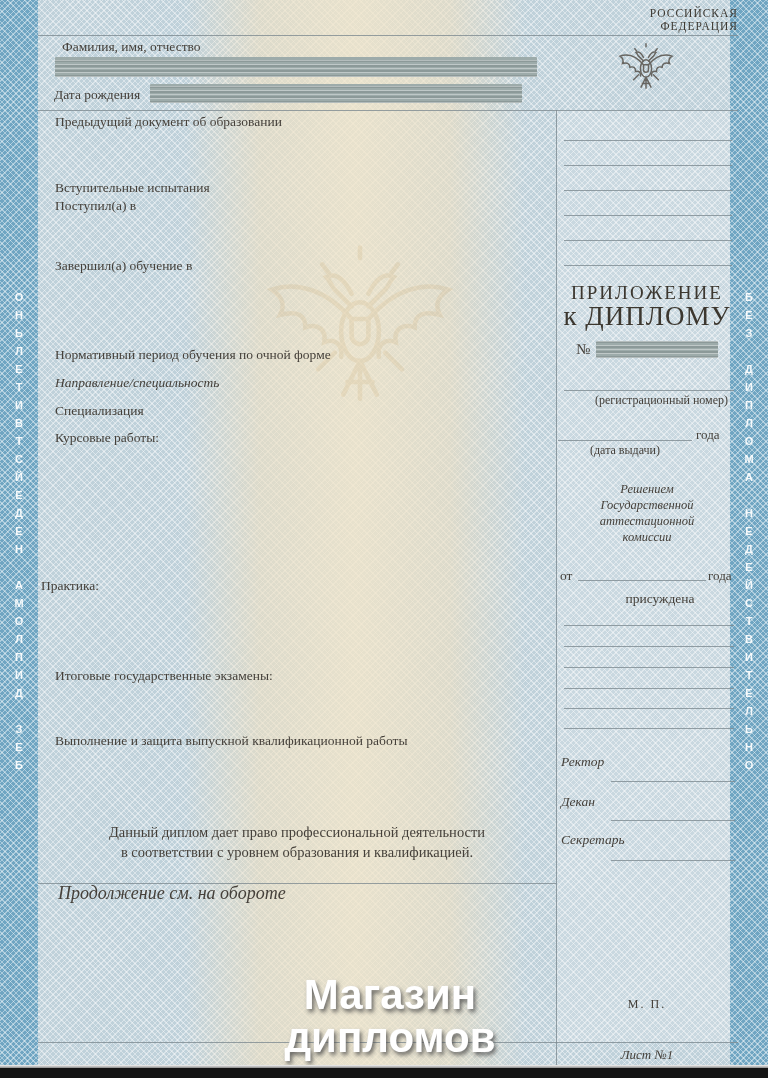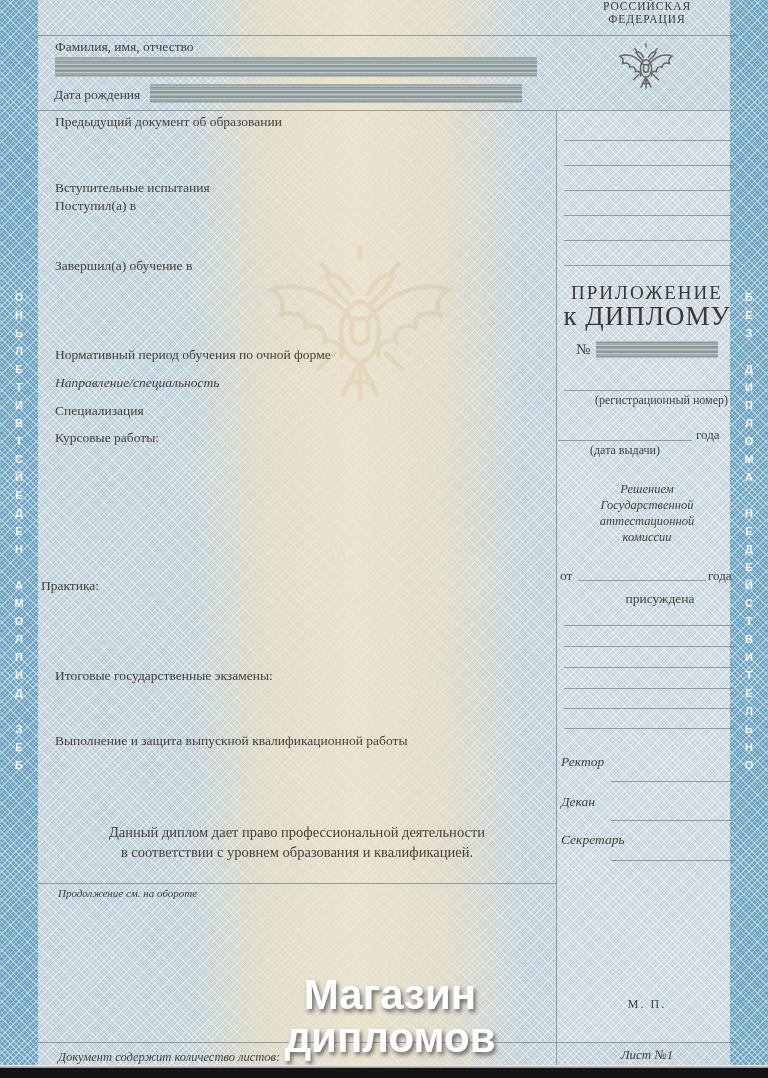--- a/index.html
+++ b/index.html
@@ -31,21 +31,21 @@
     font-family:"Liberation Sans", sans-serif;font-size:11px;font-weight:bold;
     letter-spacing:6px;color:rgba(255,255,255,.92);
     text-align:center;line-height:38px;
   }
   .cream{
     position:absolute;left:185px;top:0;width:340px;height:1068px;pointer-events:none;
     background:linear-gradient(90deg, rgba(238,224,194,0) 0%, rgba(238,224,194,.62) 22%, rgba(243,230,201,.78) 50%, rgba(238,224,194,.62) 78%, rgba(238,224,194,0) 100%);
   }
   .rightcol-tint{position:absolute;left:557px;top:110px;width:181px;height:932px;background:rgba(255,255,255,.16);}
   .country{
-    position:absolute;left:556px;top:0;width:182px;text-align:center;
+    position:absolute;left:556px;top:7px;width:182px;text-align:right;
     font-size:11.5px;line-height:13px;letter-spacing:1px;color:#3e3a33;white-space:nowrap;
   }
   .title1{position:absolute;left:556px;top:282px;width:182px;text-align:center;
     font-size:19px;letter-spacing:2px;color:#3c372f;}
   .title2{position:absolute;left:556px;top:301px;width:182px;text-align:center;
     font-size:27px;letter-spacing:1px;color:#3c372f;}
   .smallcap{position:absolute;text-align:center;font-size:12px;color:#45403a;white-space:nowrap;}
   .decision{position:absolute;left:556px;width:182px;text-align:center;
     font-style:italic;font-size:12.5px;color:#45403a;}
   .wm{
@@ -84,21 +84,21 @@
 
   <div class="band pat" style="left:0;">ОНЬЛЕТИВТСЙЕДЕН АМОЛПИД ЗЕБ</div>
   <div class="band pat" style="left:730px;width:38px;">БЕЗ ДИПЛОМА НЕДЕЙСТВИТЕЛЬНО</div>
 
   <div class="rule" style="left:38px;top:35px;width:700px;"></div>
   <div class="rule" style="left:38px;top:110px;width:700px;"></div>
   <div class="rule" style="left:38px;top:883px;width:518px;"></div>
   <div class="rule" style="left:38px;top:1042px;width:700px;"></div>
   <div class="vrule" style="left:556px;top:110px;height:958px;"></div>
 
-  <div class="lbl" style="left:55px;top:38px;">Фамилия, имя, отчество</div>
+  <div class="lbl" style="left:62px;top:38px;">Фамилия, имя, отчество</div>
   <div class="bar" style="left:55px;top:57px;width:482px;height:20px;"></div>
 
   <div class="lbl" style="left:54px;top:86px;">Дата рождения</div>
   <div class="bar" style="left:150px;top:84px;width:372px;height:19px;"></div>
 
   <div class="lbl" style="left:55px;top:113px;">Предыдущий документ об образовании</div>
 
   <div class="lbl" style="left:55px;top:179px;">Вступительные испытания</div>
   <div class="lbl" style="left:55px;top:197px;">Поступил(а) в</div>
 
@@ -113,23 +113,22 @@
 
   <div class="lbl" style="left:55px;top:667px;">Итоговые государственные экзамены:</div>
 
   <div class="lbl ctr" style="left:38px;top:822px;width:518px;font-size:14.5px;line-height:20px;">
     <span>Данный диплом дает право профессиональной деятельности</span><br>
     <span>в соответствии с уровнем образования и квалификацией.</span>
   </div>
 
   <div class="lbl" style="left:55px;top:732px;">Выполнение и защита выпускной квалификационной работы</div>
 
-  <div class="lbl it" style="left:58px;top:885px;font-size:11px;">Продолжение см. на обороте</div>
-
-  <div class="lbl it" style="left:58px;top:1049px;font-size:12.5px;">Документ содержит количество листов:</div>
+  <div class="lbl it" style="left:58px;top:885px;font-size:18px;">Продолжение см. на обороте</div>
+
 
   <div class="country">
     <span>РОССИЙСКАЯ</span><br>
     <span>ФЕДЕРАЦИЯ</span>
   </div>
 
   <svg class="arms" viewBox="0 0 100 104">
     <g stroke="#57524b" fill="none" stroke-width="2.4" stroke-linecap="round">
       <path d="M46 42 C34 28 20 24 8 28 C14 32 14 36 12 40 C20 38 24 40 24 46 C30 44 34 47 33 53 C38 51 42 54 41 60"></path>
       <path d="M54 42 C66 28 80 24 92 28 C86 32 86 36 88 40 C80 38 76 40 76 46 C70 44 66 47 67 53 C62 51 58 54 59 60"></path>

